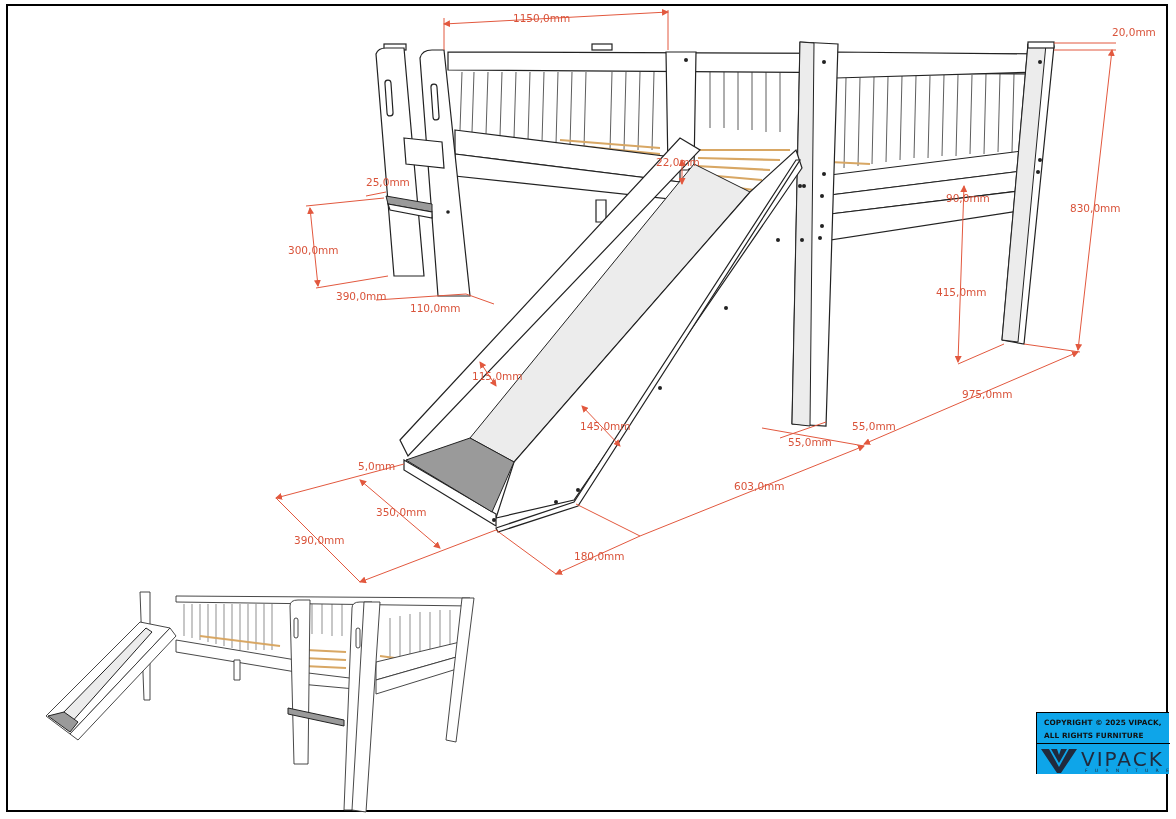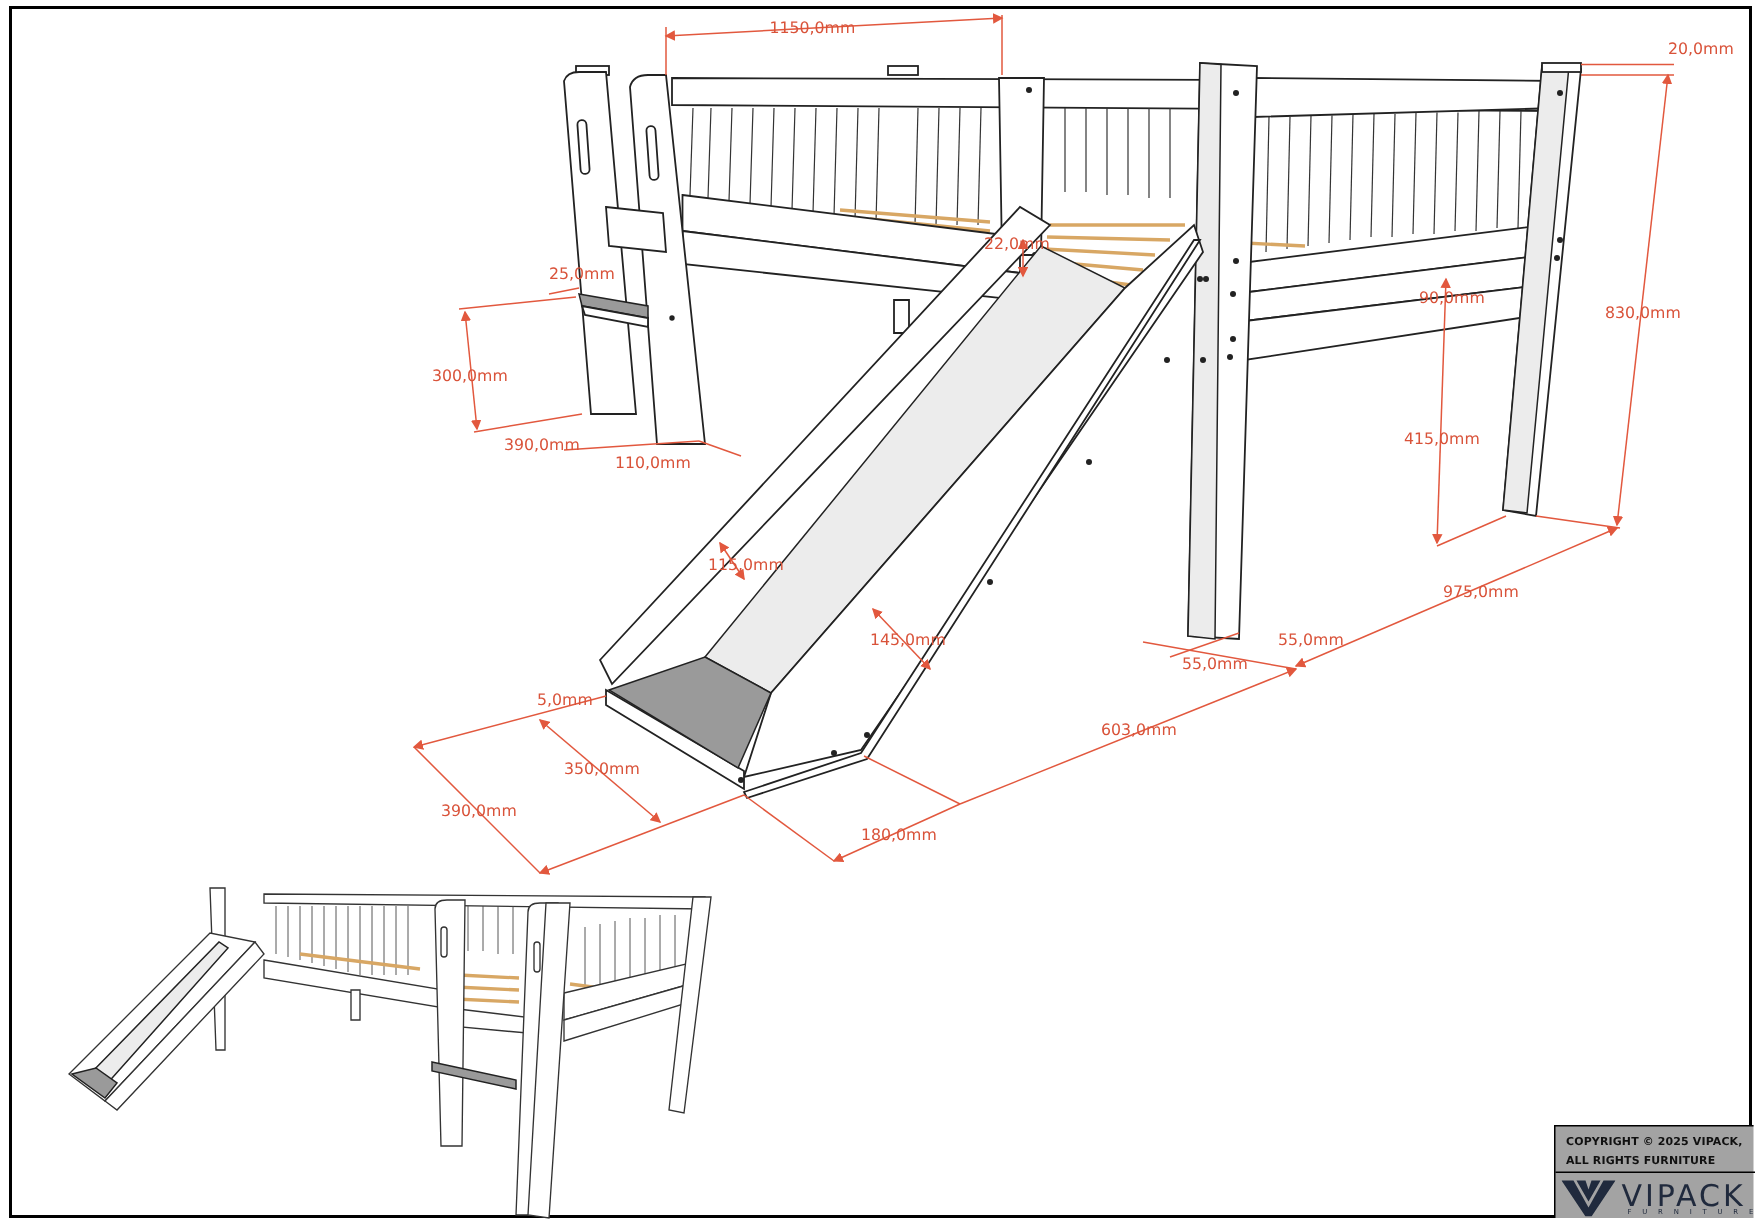--- a/index.html
+++ b/index.html
@@ -7,21 +7,21 @@
   .frame { position: absolute; left: 6px; top: 4px; width: 1162px; height: 808px; border: 2px solid #000; box-sizing: border-box; background: #fff; }
   svg.drawing { position: absolute; left: 0; top: 0; width: 1176px; height: 819px; }
   .dim-text { font-family: "DejaVu Sans", sans-serif; font-size: 10.5px; fill: #d9533a; }
   .dim { stroke: #e2583e; stroke-width: 1; fill: none; }
   .edge { stroke: #222; stroke-width: 1.2; fill: #fff; }
   .edge-thin { stroke: #333; stroke-width: 0.9; fill: #fff; }
   .face-grey { fill: #ececec; stroke: #222; stroke-width: 1; }
   .face-dark { fill: #9a9a9a; stroke: #222; stroke-width: 1; }
   .slat-light { stroke: #d8a764; stroke-width: 2.2; }
   .bolt { fill: #222; }
-  .copyright { position: absolute; left: 1036px; top: 750px; width: 133px; height: 62px; border: 1.5px solid #000; border-right: none; border-bottom: none; background: #a3a3a3; box-sizing: border-box; }
+  .copyright { position: absolute; left: 1036px; top: 712px; width: 133px; height: 62px; border: 1.5px solid #000; border-right: none; border-bottom: none; background: #0ea5e9; box-sizing: border-box; }
   .copyright-text { position: absolute; left: 7px; top: 3px; font-family: "DejaVu Sans", sans-serif; font-size: 7.3px; font-weight: bold; line-height: 13px; color: #111; letter-spacing: 0.1px; }
   .copyright-divider { position: absolute; left: 0; top: 30px; width: 133px; border-top: 1.5px solid #000; }
   .logo { position: absolute; left: 4px; top: 34px; width: 126px; height: 26px; }
   .logo-word { position: absolute; left: 40px; top: 0px; font-family: "DejaVu Sans", sans-serif; font-size: 20px; font-weight: normal; color: #202a3d; letter-spacing: 2px; }
   .logo-sub { position: absolute; left: 44px; top: 21px; font-family: "DejaVu Sans", sans-serif; font-size: 4.6px; color: #202a3d; letter-spacing: 7.2px; }
 </style>
 </head>
 <body>
 
 <div class="frame"></div>

